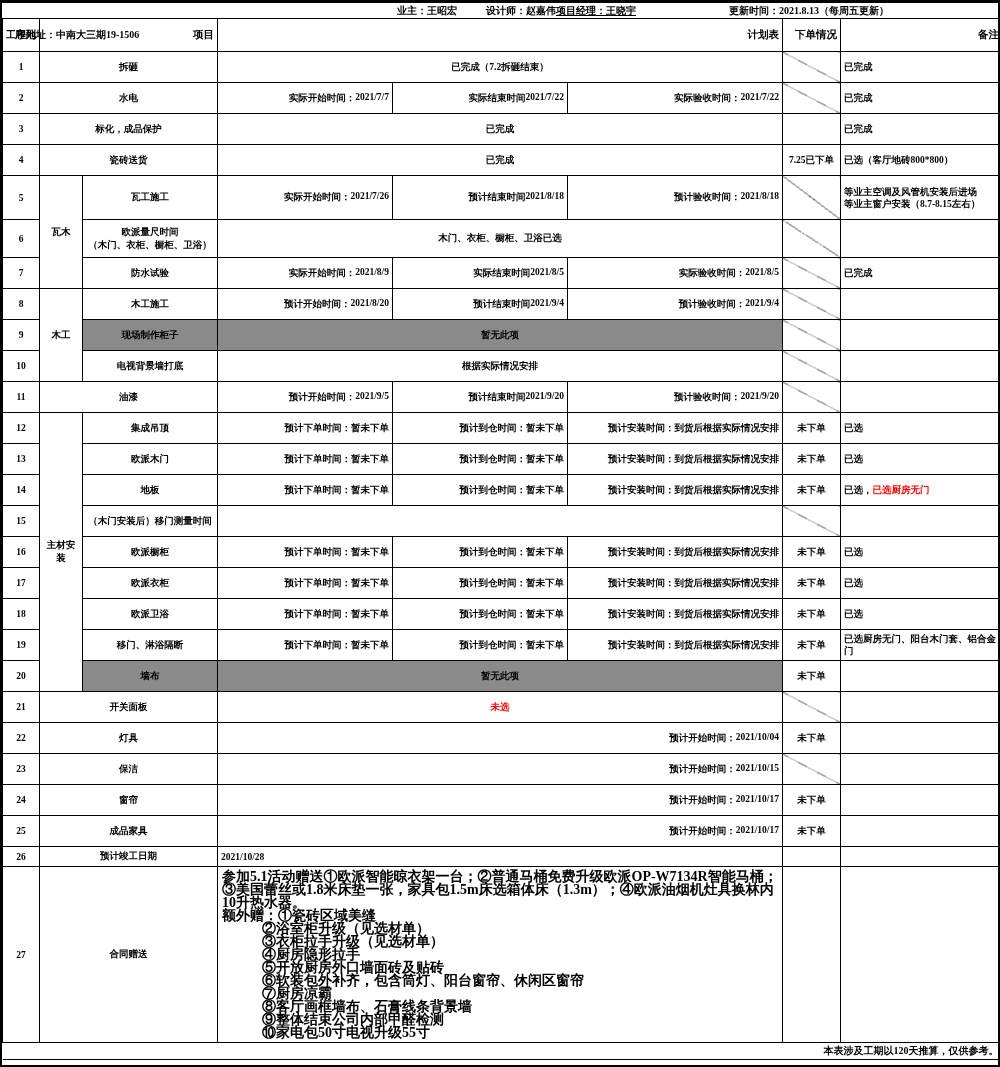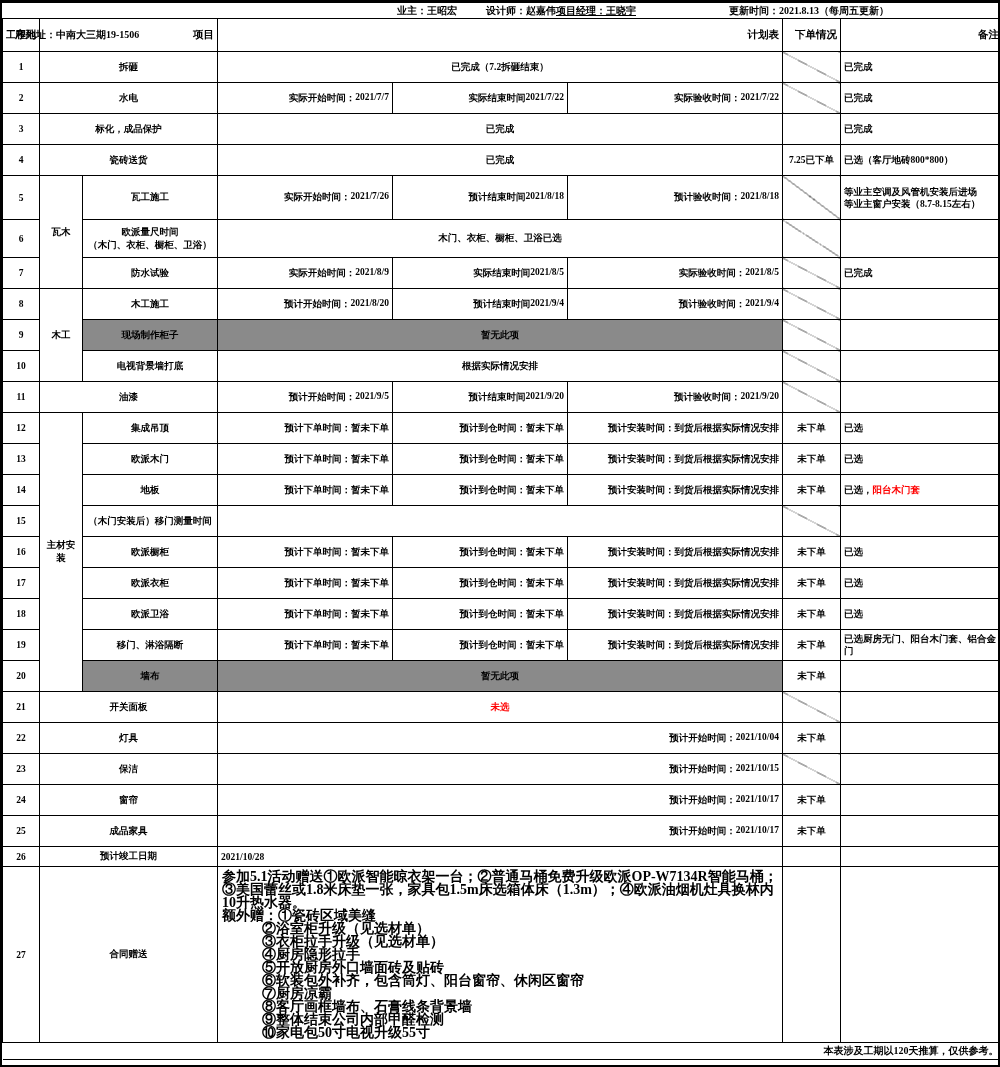--- a/index.html
+++ b/index.html
@@ -226,21 +226,21 @@
         <tr>
           <td class="c">14</td>
           <td class="c">
             <div>地板</div>
           </td>
           <td class="plan"><span class="plan-label">预计下单时间：</span><span class="plan-value">暂未下单</span></td>
           <td class="plan"><span class="plan-label">预计到仓时间：</span><span class="plan-value">暂未下单</span></td>
           <td class="plan"><span class="plan-label">预计安装时间：</span><span class="plan-value">到货后根据实际情况安排</span></td>
           <td class="c"><span>未下单</span></td>
           <td class="remark">
-            <div><span>已选，</span><span class="red">阳台木门套</span></div>
+            <div><span>已选，</span><span class="red">已选厨房无门</span></div>
           </td>
         </tr>
         <tr>
           <td class="c">15</td>
           <td class="c">
             <div>（木门安装后）移门测量时间</div>
           </td>
           <td class="c" colspan="3"></td>
           <td class="c slash"></td>
           <td class="remark"></td>

